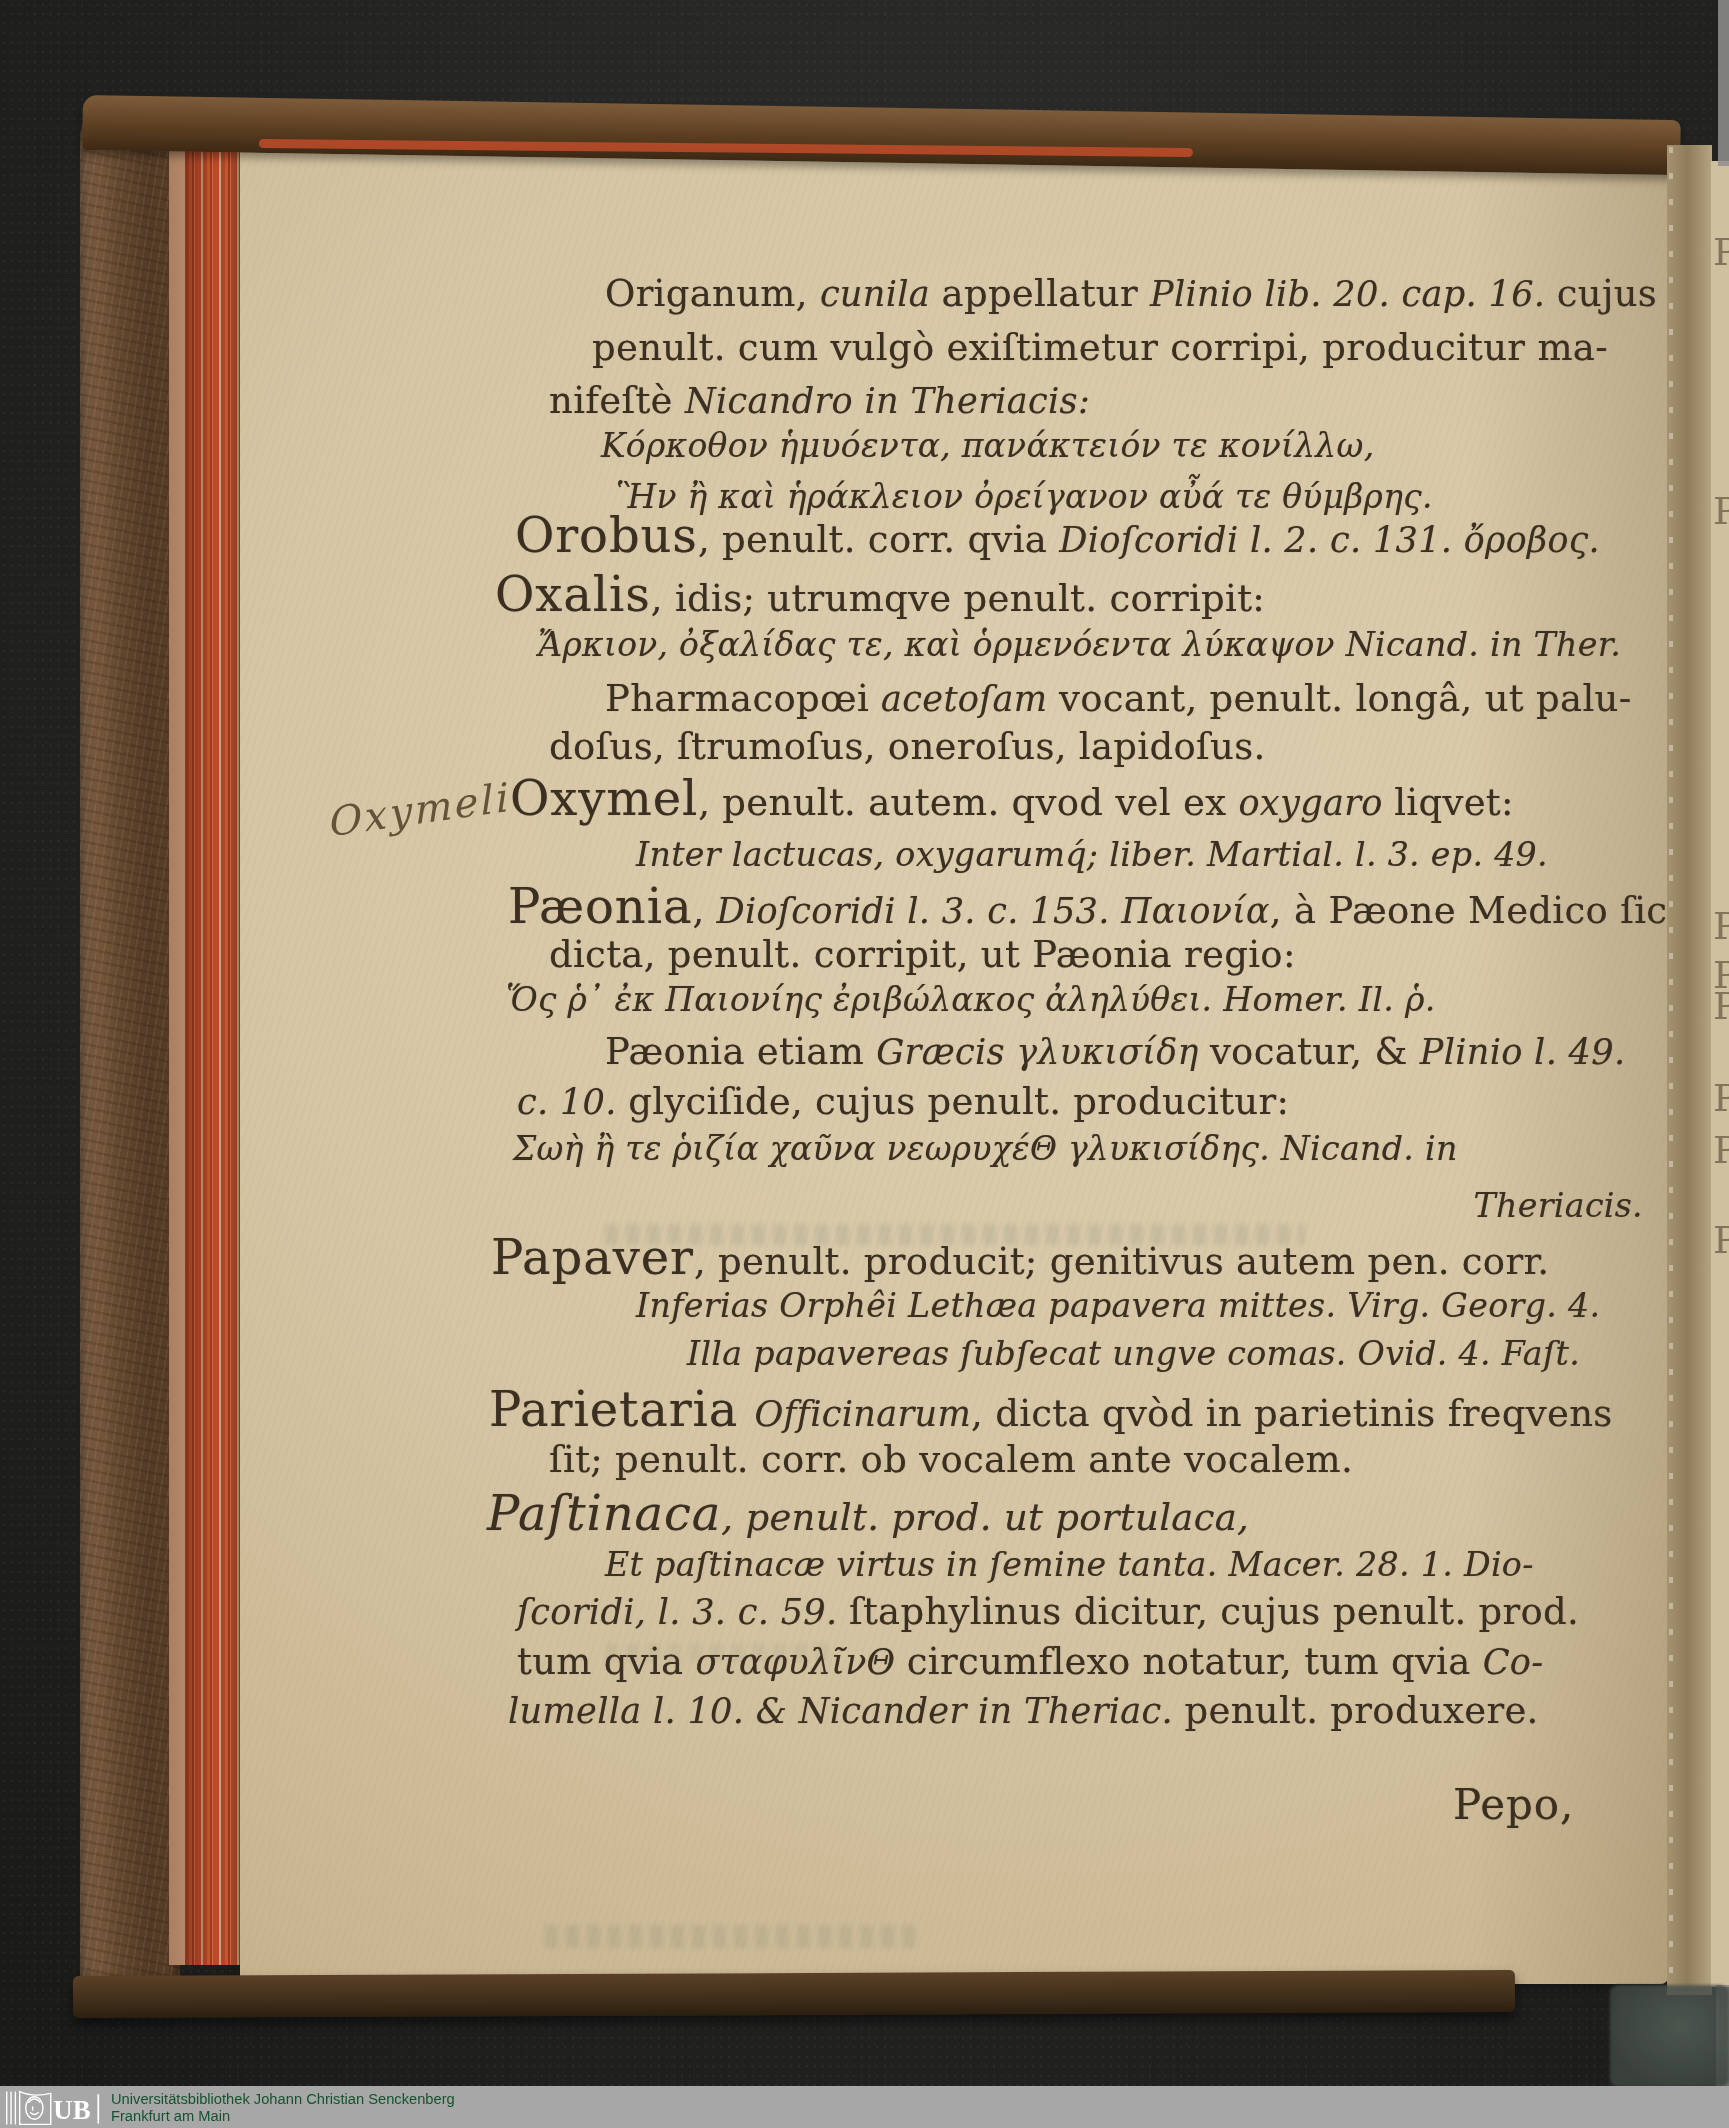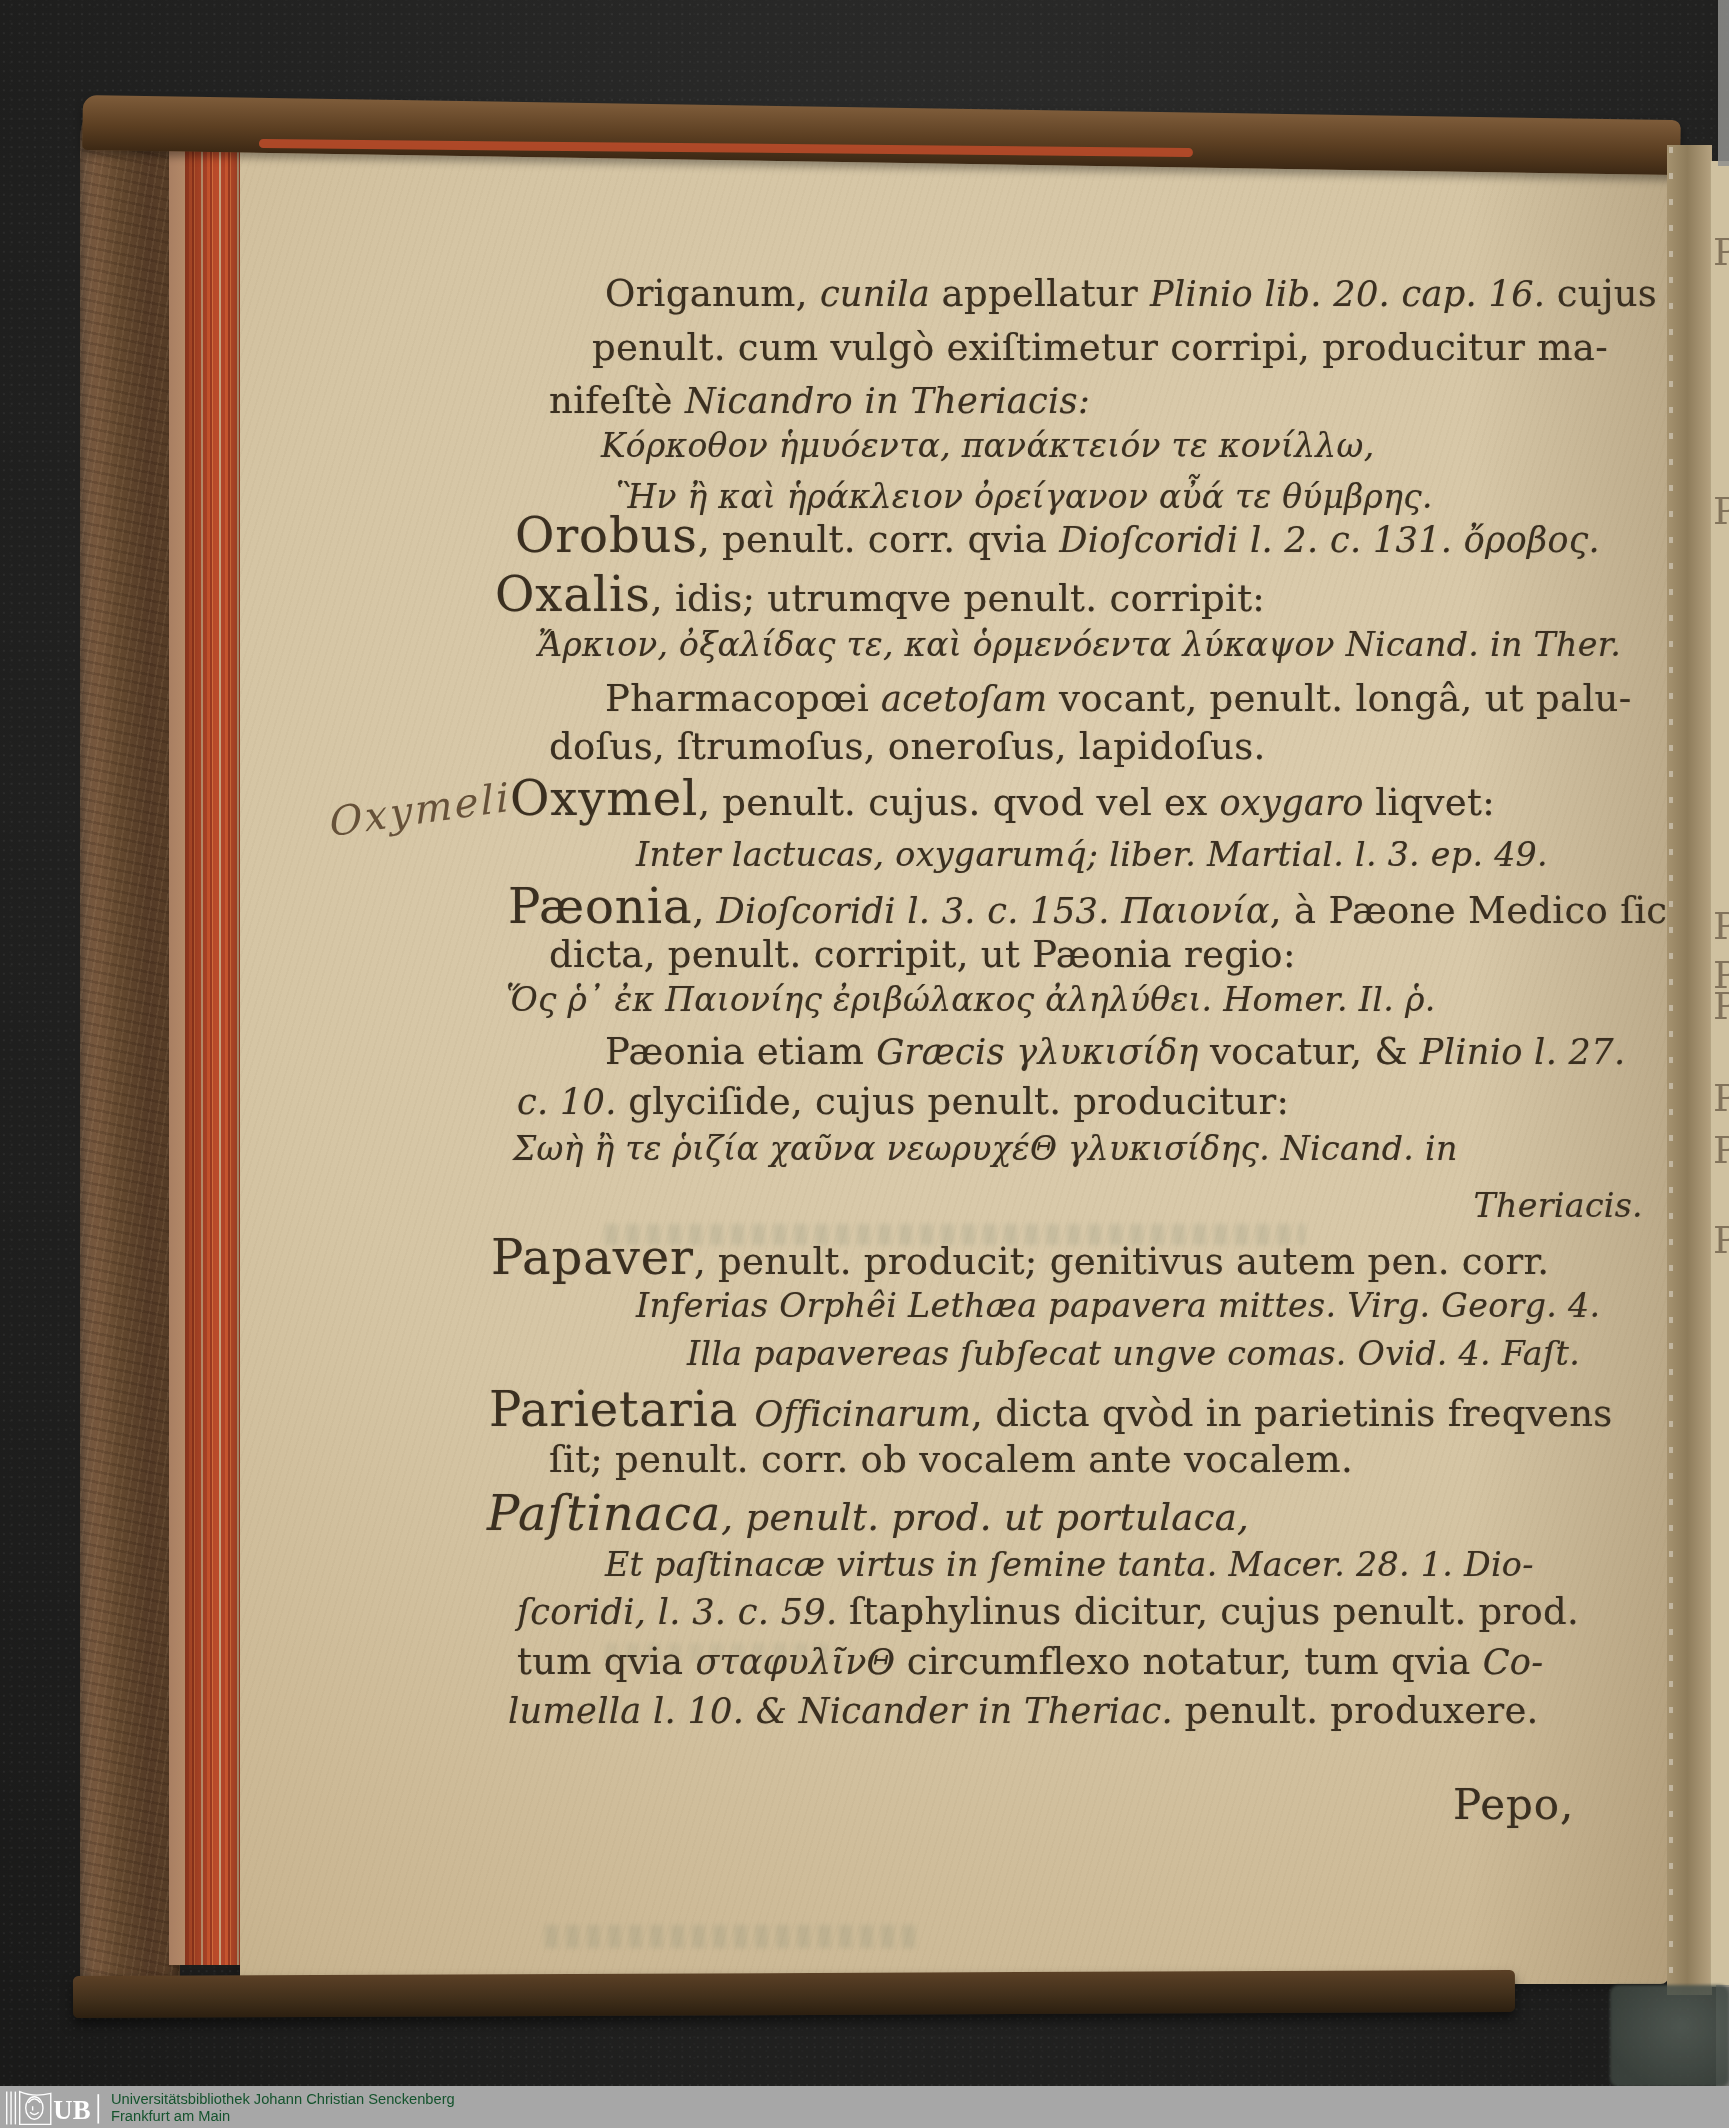--- a/index.html
+++ b/index.html
@@ -111,26 +111,26 @@
     <div class="line" style="top: 273px; left: 605px;"><span class="s-rm">Origanum, </span><span class="s-it">cunila </span><span class="s-rm">appellatur </span><span class="s-it">Plinio lib. 20. cap. 16. </span><span class="s-rm">cujus</span></div>
     <div class="line" style="top: 327px; left: 549px; margin-left: 43px;"><span class="s-rm">penult. cum vulgò exiſtimetur corripi, producitur ma-</span></div>
     <div class="line" style="top: 380px; left: 549px;"><span class="s-rm">nifeſtè </span><span class="s-it">Nicandro in Theriacis:</span></div>
     <div class="line quote" style="top: 425px; left: 601px;"><span class="s-gk">Κόρκοθον ἡμυόεντα, πανάκτειόν τε κονίλλω,</span></div>
     <div class="line quote" style="top: 476px; left: 616px;"><span class="s-gk">Ἣν ἢ καὶ ἡράκλειον ὀρείγανον αὖά τε θύμβρης.</span></div>
     <div class="line" style="top: 508px; left: 515px; text-align: right;"><span class="s-hw">Orobus</span><span class="s-rm">, penult. corr. qvia </span><span class="s-it">Dioſcoridi l. 2. c. 131. </span><span class="s-gk">ὄροβος.</span></div>
     <div class="line" style="top: 567px; left: 495px;"><span class="s-hw">Oxalis</span><span class="s-rm">, idis; utrumqve penult. corripit:</span></div>
     <div class="line quote" style="top: 624px; left: 538px;"><span class="s-gk">Ἄρκιον, ὀξαλίδας τε, καὶ ὁρμενόεντα λύκαψον </span><span class="s-it">Nicand. in Ther.</span></div>
     <div class="line" style="top: 678px; left: 605px;"><span class="s-rm">Pharmacopœi </span><span class="s-it">acetoſam </span><span class="s-rm">vocant, penult. longâ, ut palu-</span></div>
     <div class="line" style="top: 726px; left: 549px;"><span class="s-rm">doſus, ſtrumoſus, oneroſus, lapidoſus.</span></div>
-    <div class="line" style="top: 771px; left: 510px;"><span class="s-hw">Oxymel</span><span class="s-rm">, penult. cujus. qvod vel ex </span><span class="s-it">oxygaro </span><span class="s-rm">liqvet:</span></div>
+    <div class="line" style="top: 771px; left: 510px;"><span class="s-hw">Oxymel</span><span class="s-rm">, penult. autem. qvod vel ex </span><span class="s-it">oxygaro </span><span class="s-rm">liqvet:</span></div>
     <div class="line quote" style="top: 834px; left: 636px;"><span class="s-it">Inter lactucas, oxygarumq́; liber.  Martial. l. 3. ep. 49.</span></div>
     <div class="line" style="top: 879px; left: 508px;"><span class="s-hw">Pæonia</span><span class="s-rm">, </span><span class="s-it">Dioſcoridi l. 3. c. 153. </span><span class="s-gk">Παιονία</span><span class="s-rm">, à Pæone Medico ſic</span></div>
     <div class="line" style="top: 934px; left: 549px;"><span class="s-rm">dicta, penult. corripit, ut Pæonia regio:</span></div>
     <div class="line quote" style="top: 979px; left: 506px;"><span class="s-gk">Ὅς ῥ᾽ ἐκ Παιονίης ἐριβώλακος ἀληλύθει.  </span><span class="s-it">Homer. Il. ῥ.</span></div>
-    <div class="line" style="top: 1031px; left: 605px;"><span class="s-rm">Pæonia etiam </span><span class="s-it">Græcis </span><span class="s-gk">γλυκισίδη </span><span class="s-rm">vocatur, &amp; </span><span class="s-it">Plinio l. 27.</span></div>
+    <div class="line" style="top: 1031px; left: 605px;"><span class="s-rm">Pæonia etiam </span><span class="s-it">Græcis </span><span class="s-gk">γλυκισίδη </span><span class="s-rm">vocatur, &amp; </span><span class="s-it">Plinio l. 49.</span></div>
     <div class="line" style="top: 1081px; left: 517px;"><span class="s-it">c. 10. </span><span class="s-rm">glyciſide, cujus penult. producitur:</span></div>
     <div class="line quote" style="top: 1128px; left: 513px;"><span class="s-gk">Σωὴ ἢ τε ῥιζία χαῦνα νεωρυχέΘ γλυκισίδης.  </span><span class="s-it">Nicand. in</span></div>
     <div class="line quote right-al" style="top: 1185px; right: 86px;"><span class="s-it">Theriacis.</span></div>
     <div class="line" style="top: 1230px; left: 491px;"><span class="s-hw">Papaver</span><span class="s-rm">, penult. producit;  genitivus autem pen. corr.</span></div>
     <div class="line quote" style="top: 1285px; left: 636px;"><span class="s-it">Inferias Orphêi Lethæa papavera mittes.  Virg. Georg. 4.</span></div>
     <div class="line quote" style="top: 1333px; left: 687px;"><span class="s-it">Illa papavereas ſubſecat ungve comas.  Ovid. 4. Faſt.</span></div>
     <div class="line" style="top: 1382px; left: 489px;"><span class="s-hw">Parietaria </span><span class="s-it">Officinarum</span><span class="s-rm">, dicta qvòd in parietinis freqvens</span></div>
     <div class="line" style="top: 1439px; left: 549px;"><span class="s-rm">ſit; penult. corr. ob vocalem ante vocalem.</span></div>
     <div class="line" style="top: 1486px; left: 487px; font-style: italic;"><span class="s-hw">Paſtinaca</span><span class="s-rm">, penult. prod. ut portulaca,</span></div>
     <div class="line quote" style="top: 1544px; left: 605px;"><span class="s-it">Et paſtinacæ virtus in ſemine tanta.  Macer. 28. 1.  Dio-</span></div>

